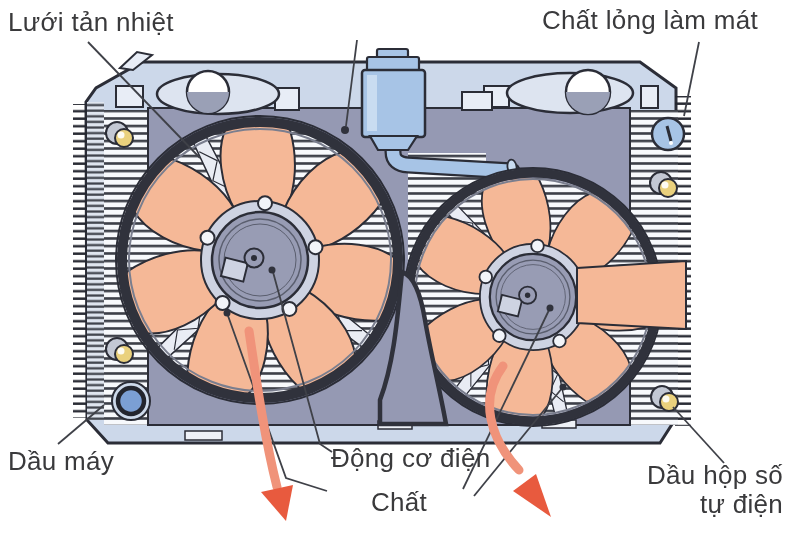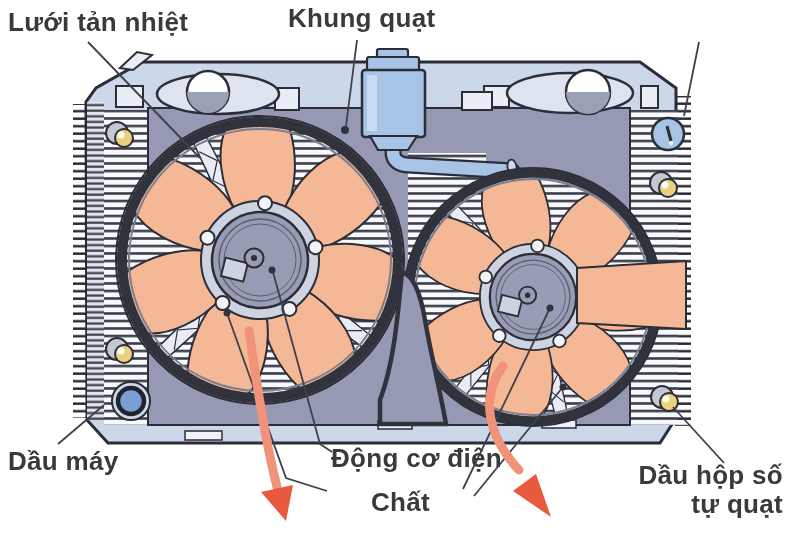--- a/index.html
+++ b/index.html
@@ -1,17 +1,17 @@
 <!DOCTYPE html>
 <html style="--c-background: #ffffff; --c-tank: #ccd8ea; --c-fins_bg: #f7f9fc; --c-fins_line: #3d4049; --c-shroud: #9599b3; --c-blade: #f5b897; --c-ring: #30323c; --c-motor: #989cb4; --c-hub_plate: #ced3e2; --c-blue_part: #a7c4e6; --c-bolt: #ead17d; --c-plug: #7b9fd4; --c-arrow: #f0937a; --c-arrow_head: #e85a3e; --c-outline: #2b2d37; --c-leader: #3f4148; --c-text: #3a3a3c;"><head>
 <meta charset="utf-8">
 <style>
   html,body{margin:0;padding:0;background:#fff;}
   .stage{position:relative;width:786px;height:535px;background:var(--c-background,#fff);
-         font-family:"Liberation Sans",sans-serif;overflow:hidden;font-weight:bold;}
+         font-family:"Liberation Sans",sans-serif;overflow:hidden;}
   .stage svg{position:absolute;left:0;top:0;}
   .lbl{position:absolute;font-size:26px;line-height:1.12;color:var(--c-text,#3a3a3c);
        white-space:nowrap;letter-spacing:.3px;}
   .lbl-center{white-space:normal;text-align:right;}
   .lbl-center span{display:block;}
   
   .oln{stroke:var(--c-outline,#2b2d37);}
   .tankfill{fill:var(--c-tank,#ccd8ea);}
   .shroudfill{fill:var(--c-shroud,#9599b3);}
   .bladefill{fill:var(--c-blade,#f5b897);}
@@ -199,21 +199,21 @@
 
   <g>
     <path d="M 249,331 C 257,385 265,440 277,487" fill="none" stroke="var(--c-arrow,#f0937a)" stroke-width="9" stroke-linecap="round"></path>
     <polygon points="286,521 261,492 293,485" fill="var(--c-arrow_head,#e85a3e)"></polygon>
     <path d="M 503,366 C 479,398 489,438 519,470" fill="none" stroke="var(--c-arrow,#f0937a)" stroke-width="9" stroke-linecap="round"></path>
     <polygon points="551,517 513,491 536,474" fill="var(--c-arrow_head,#e85a3e)"></polygon>
   </g>
 </svg>
 
   <div class="lbl" style="left:8px;top:8px">Lưới tản nhiệt</div>
-  <div class="lbl" style="left:288px;top:4px">Khung quạt</div>
+  <div class="lbl" style="left:542px;top:6px">Chất lỏng làm mát</div>
   <div class="lbl" style="left:331px;top:444px">Động cơ điện</div>
   <div class="lbl" style="left:8px;top:447px">Dầu máy</div>
   <div class="lbl" style="left:371px;top:488px">Chất</div>
   <div class="lbl lbl-center" style="left:617px;top:461px;width:166px">
     <span>Dầu hộp số</span>
-    <span>tự quạt</span>
+    <span>tự điện</span>
   </div>
 </div>
 
 </body></html>

